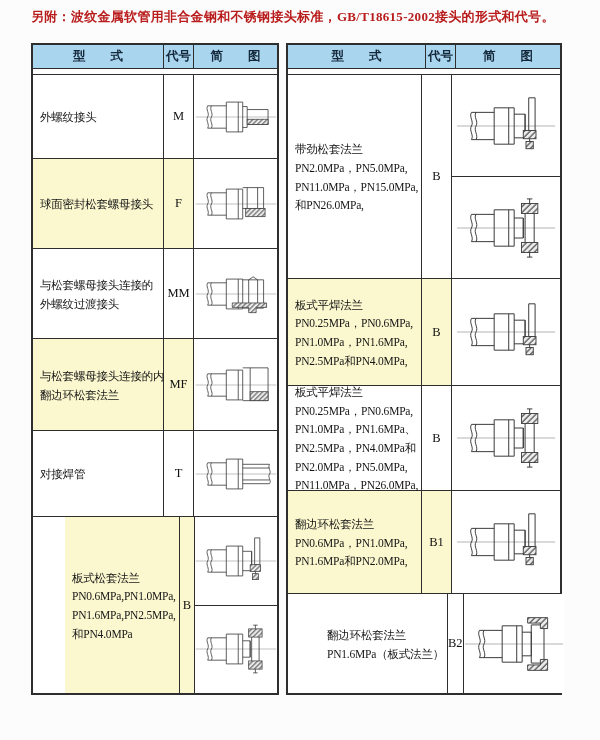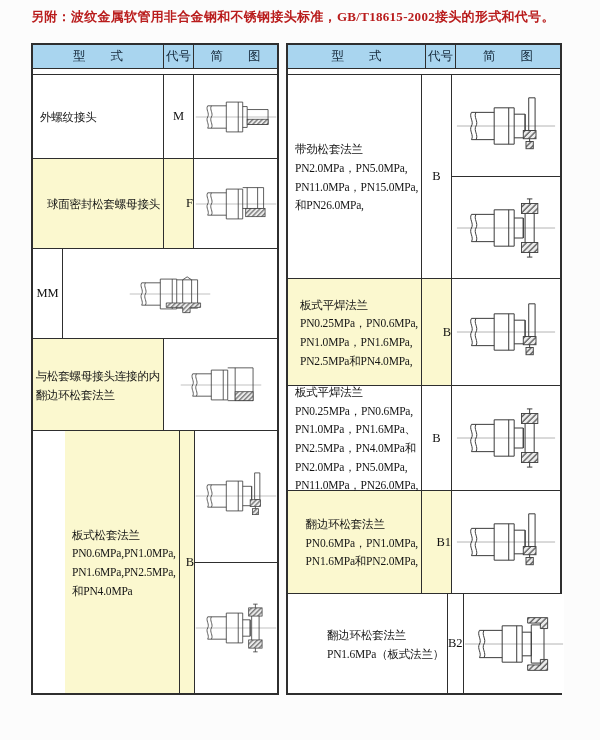--- a/index.html
+++ b/index.html
@@ -13,21 +13,21 @@
     font-size:13px;font-weight:bold;color:#b91c1c;letter-spacing:.3px;
   }
   .tbl{
     position:absolute;top:43px;height:652px;box-sizing:border-box;
     border:2px solid #2e2e2e;background:#fff;display:flex;flex-direction:column;
   }
   #left-table{left:31px;width:248px;}
   #right-table{left:286px;width:276px;}
   .hdr{display:flex;height:24px;background:#a9d5ef;border-bottom:1.4px solid #2e2e2e;flex:0 0 auto;box-sizing:border-box;}
   .hdr .hc{display:flex;align-items:center;justify-content:center;
-    font-size:12.5px;font-weight:normal;color:#14283a;box-sizing:border-box;}
+    font-size:12.5px;font-weight:bold;color:#14283a;box-sizing:border-box;}
   .gap{height:6px;border-bottom:1.4px solid #2e2e2e;flex:0 0 auto;box-sizing:border-box;background:#fff;}
   .row{display:flex;border-bottom:1px solid #2e2e2e;box-sizing:border-box;flex:0 0 auto;}
   .row.last{border-bottom:none;flex:1 1 auto;margin-left:32px;}
   .c-type{box-sizing:border-box;border-right:1px solid #2e2e2e;display:flex;align-items:center;
     padding:2px 3px 0 7px;font-size:11.5px;line-height:1.62;letter-spacing:-.2px;}
   .c-type span{white-space:pre;}
   .c-code{box-sizing:border-box;border-right:1px solid #2e2e2e;display:flex;align-items:center;justify-content:center;
     font-size:12.5px;color:#111;}
   .c-dia{flex:1;display:flex;flex-direction:column;background:#fff;box-sizing:border-box;}
   .dia{flex:1;display:flex;align-items:center;justify-content:center;box-sizing:border-box;}
@@ -35,21 +35,21 @@
   #left-table .c-type{width:131px;}
   #left-table .c-code{width:30px;}
   #left-table .hc.h-type{width:131px;border-right:1px solid #2e2e2e;}
   #left-table .hc.h-code{width:30px;border-right:1px solid #2e2e2e;}
   #left-table .hc.h-dia{flex:1;}
   #right-table .c-type{width:134px;}
   #right-table .c-code{width:30px;}
   #right-table .hc.h-type{width:138px;border-right:1px solid #2e2e2e;}
   #right-table .hc.h-code{width:30px;border-right:1px solid #2e2e2e;}
   #right-table .hc.h-dia{flex:1;}
-  .yellow{background:#fbf8cf;justify-content:flex-end;}
+  .yellow{background:#fbf8cf;}
   .white{background:#fff;}
   .ln{fill:none;stroke:#3c3c3c;stroke-width:1.1;}
   .ht{fill:url(#hatch);stroke:#3c3c3c;stroke-width:1;}
   #left-table .dsvg{width:82px;height:56px;}
   #right-table .dsvg{width:100px;height:64px;}
 </style>
 </head>
 <body>
 
 <svg width="0" height="0" style="position:absolute" aria-hidden="true">
@@ -146,44 +146,62 @@
     <div class="c-dia">
         <div class="dia">
       <svg class="dsvg" viewBox="0 0 110 70">
             <use href="#sym-f"></use>
           </svg>
         </div>
       </div>
   </div>
 
   <div class="row" style="height:90px">
+    <div class="c-type white">
+        <span>与松套螺母接头连接的
+外螺纹过渡接头</span>
+      </div>
     <div class="c-code white">MM</div>
     <div class="c-dia">
         <div class="dia">
       <svg class="dsvg" viewBox="0 0 110 70">
             <use href="#sym-hex"></use>
           </svg>
         </div>
       </div>
   </div>
 
   <div class="row" style="height:92px">
     <div class="c-type yellow">
         <span>与松套螺母接头连接的内
 翻边环松套法兰</span>
       </div>
+    <div class="c-code yellow">MF</div>
     <div class="c-dia">
         <div class="dia">
       <svg class="dsvg" viewBox="0 0 110 70">
             <use href="#sym-mf"></use>
           </svg>
         </div>
       </div>
   </div>
 
+  <div class="row" style="height:86px">
+    <div class="c-type white">
+        <span>对接焊管</span>
+      </div>
+    <div class="c-code white">T</div>
+    <div class="c-dia">
+        <div class="dia">
+      <svg class="dsvg" viewBox="0 0 110 70">
+            <use href="#sym-t"></use>
+          </svg>
+        </div>
+      </div>
+  </div>
 
   <div class="row last">
     <div class="c-type yellow">
         <span>板式松套法兰
 PN0.6MPa,PN1.0MPa,
 PN1.6MPa,PN2.5MPa,
 和PN4.0MPa</span>
       </div>
     <div class="c-code yellow">B</div>
     <div class="c-dia">

